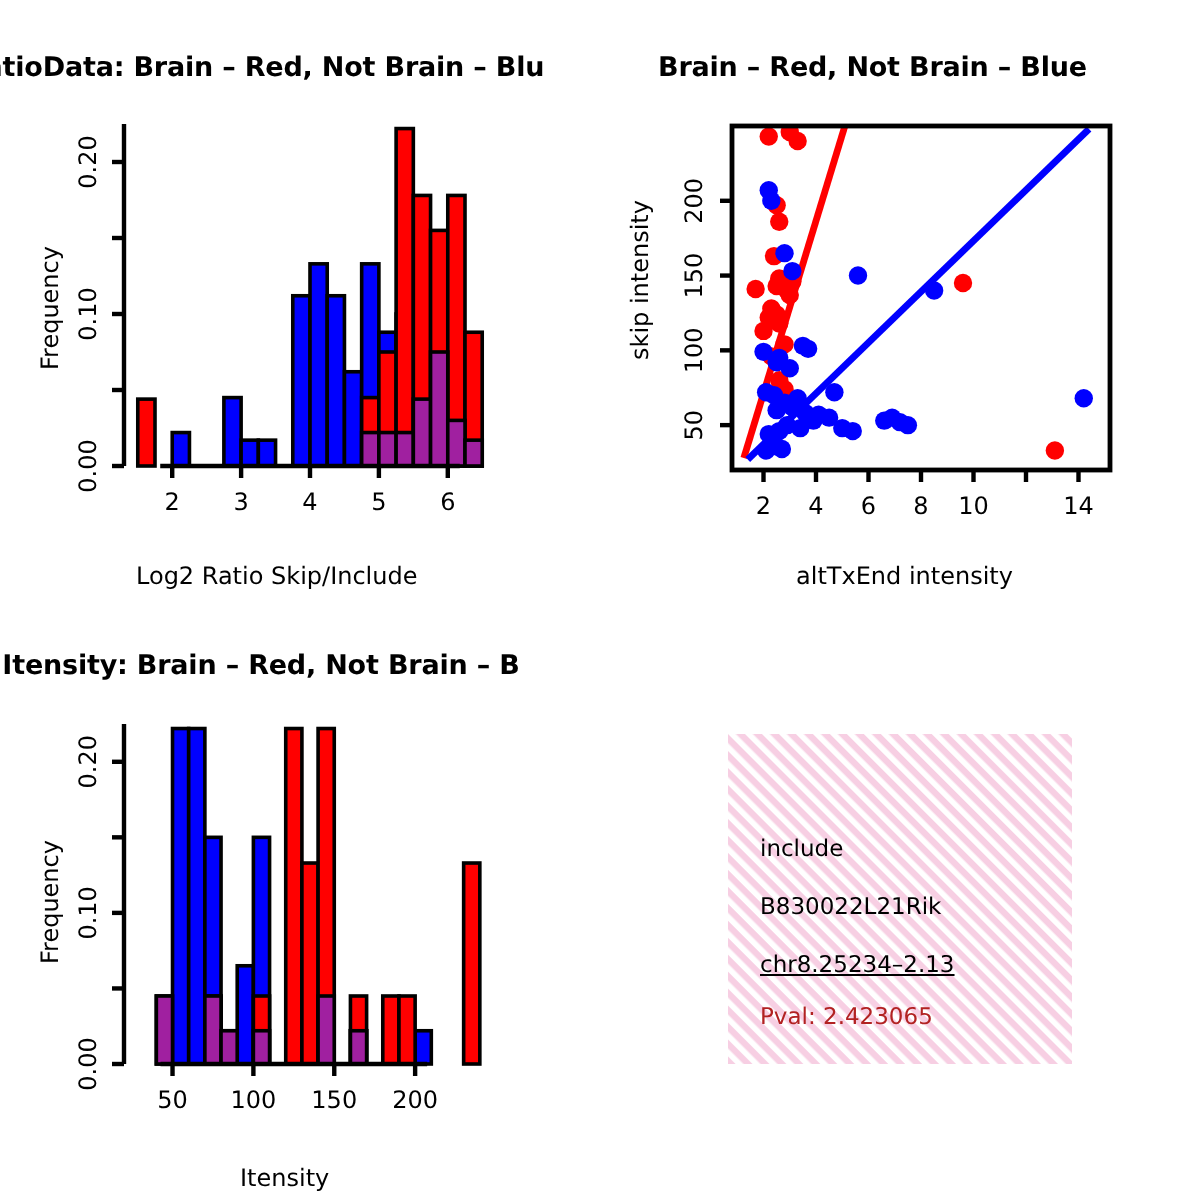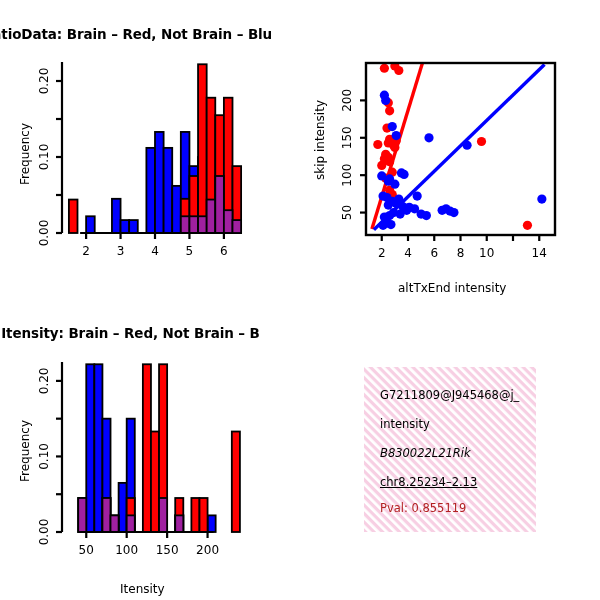--- a/index.html
+++ b/index.html
@@ -59,20 +59,21 @@
 <body>
 
 <div id="page">
 
   <div class="panel" style="left:0;top:0;width:300px;height:305px;">
 
     <div class="title" style="left:-18px;top:26px;">RatioData: Brain – Red, Not Brain – Blu</div>
 
     <div class="ylab" style="left:18px;top:185px;">Frequency</div>
 
+    <div class="axis-label" style="left:68px;top:281px;">Log2 Ratio Skip/Include</div>
 
     <svg id="svg-ratio" width="300" height="270" style="position:absolute;left:0;top:0;">
         <g>
           <rect x="86.11111111111111" y="216.28" width="8.6111111111111" height="16.72" fill="#0000ff" stroke="#000" stroke-width="1.8"></rect>
           <rect x="111.94444444444443" y="198.8" width="8.611111111111114" height="34.19999999999999" fill="#0000ff" stroke="#000" stroke-width="1.8"></rect>
           <rect x="120.55555555555554" y="220.08" width="8.611111111111143" height="12.919999999999987" fill="#0000ff" stroke="#000" stroke-width="1.8"></rect>
           <rect x="129.16666666666669" y="220.08" width="8.611111111111086" height="12.919999999999987" fill="#0000ff" stroke="#000" stroke-width="1.8"></rect>
           <rect x="146.38888888888889" y="147.88" width="8.611111111111114" height="85.12" fill="#0000ff" stroke="#000" stroke-width="1.8"></rect>
           <rect x="155" y="131.92" width="8.611111111111114" height="101.08000000000001" fill="#0000ff" stroke="#000" stroke-width="1.8"></rect>
           <rect x="163.61111111111111" y="147.88" width="8.611111111111114" height="85.12" fill="#0000ff" stroke="#000" stroke-width="1.8"></rect>
@@ -120,20 +121,21 @@
         <text x="86.11111111111111" y="255" font-size="12" font-family="&quot;DejaVu Sans&quot;, sans-serif" fill="#000" text-anchor="middle">2</text>
         <text x="120.55555555555554" y="255" font-size="12" font-family="&quot;DejaVu Sans&quot;, sans-serif" fill="#000" text-anchor="middle">3</text>
         <text x="155" y="255" font-size="12" font-family="&quot;DejaVu Sans&quot;, sans-serif" fill="#000" text-anchor="middle">4</text>
         <text x="189.44444444444443" y="255" font-size="12" font-family="&quot;DejaVu Sans&quot;, sans-serif" fill="#000" text-anchor="middle">5</text>
         <text x="223.88888888888889" y="255" font-size="12" font-family="&quot;DejaVu Sans&quot;, sans-serif" fill="#000" text-anchor="middle">6</text>
       </svg>
   </div>
 
   <div class="panel" style="left:300px;top:0;width:300px;height:305px;">
 
+    <div class="title" style="left:29px;top:26px;">Brain – Red, Not Brain – Blue</div>
 
     <div class="ylab" style="left:13px;top:180px;">skip intensity</div>
 
     <div class="axis-label" style="left:98px;top:281px;">altTxEnd intensity</div>
 
     <svg id="svg-scatter" width="300" height="270" style="position:absolute;left:0;top:0;">
         <defs>
           <clipPath id="scClip">
             <rect x="66" y="63" width="189" height="172"></rect>
           </clipPath>
@@ -292,21 +294,20 @@
       <svg width="172" height="165" style="position:absolute;left:0;top:0;">
         <defs>
           <pattern id="hatchPink" width="6" height="6" patternUnits="userSpaceOnUse" patternTransform="rotate(45)">
             <rect width="6" height="6" fill="#ffffff"></rect>
             <rect width="6" height="3.2" fill="#f7cfe3"></rect>
           </pattern>
         </defs>
         <rect x="0" y="0" width="172" height="165" fill="url(#hatchPink)"></rect>
       </svg>
 
-      <div class="tb-line" style="left:16px;top:21px;">G7211809@J945468@j_</div>
-      <div class="tb-line" style="left:16px;top:50px;">intensity</div>
-      <div class="tb-line" style="left:16px;top:79px;font-style:italic;">B830022L21Rik</div>
+      <div class="tb-line" style="left:16px;top:50px;">include</div>
+      <div class="tb-line" style="left:16px;top:79px;">B830022L21Rik</div>
       <div class="tb-line" style="left:16px;top:108px;text-decoration:underline;">chr8.25234–2.13</div>
-      <div class="tb-line tb-pval" style="left:16px;top:134px;">Pval: 0.855119</div>
+      <div class="tb-line tb-pval" style="left:16px;top:134px;">Pval: 2.423065</div>
     </div>
   </div>
 
 </div>
 
 </body></html>

